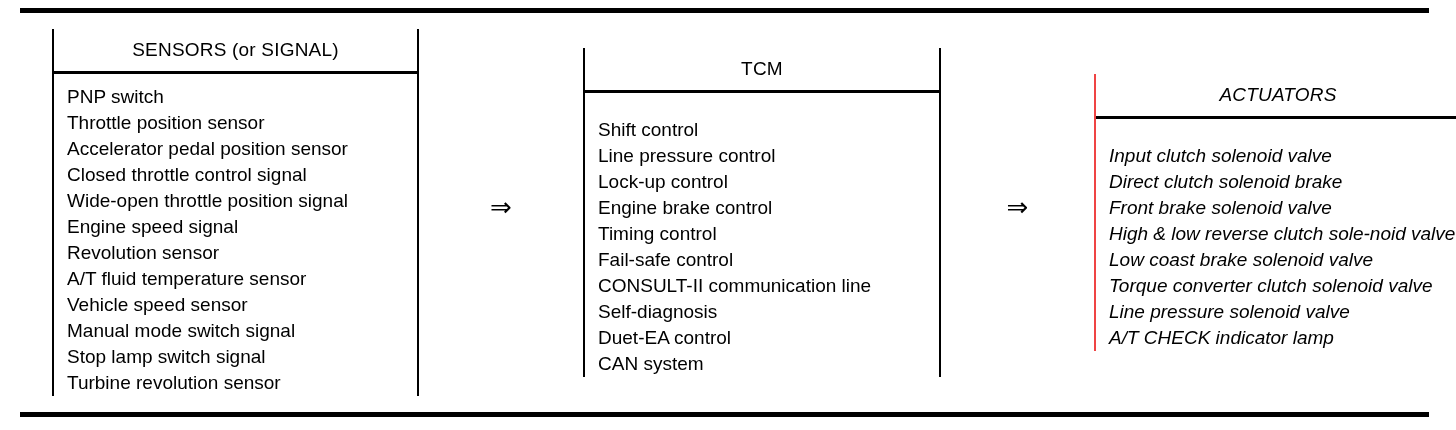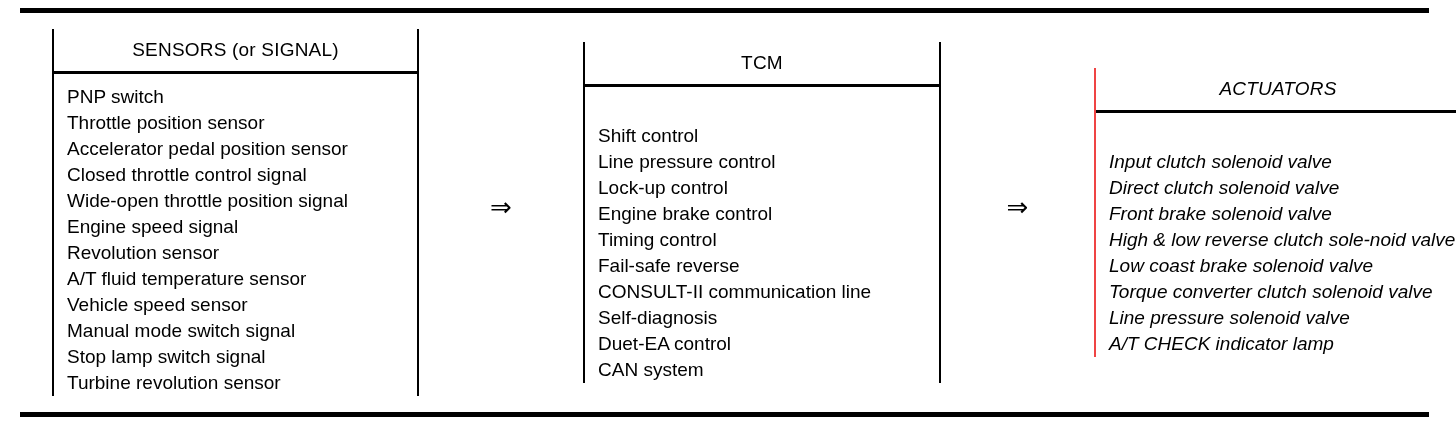--- a/index.html
+++ b/index.html
@@ -79,21 +79,21 @@
 
   
   .col-body {
     flex: 1 1 auto;
     padding-top: 10px;
     padding-left: 13px;
     padding-right: 4px;
   }
   .col-tcm .col-body,
   .col-actuators .col-body {
-    padding-top: 36px;
+    padding-top: 24px;
   }
 
   .item {
     font-size: 19px;
     line-height: 26px;
     white-space: nowrap;
   }
   .col-actuators .item {
     white-space: normal;
   }
@@ -147,39 +147,39 @@
     </div>
 
     <div class="col col-tcm">
       <div class="col-head">TCM</div>
       <div class="col-body">
         <div class="item">Shift control</div>
         <div class="item">Line pressure control</div>
         <div class="item">Lock-up control</div>
         <div class="item">Engine brake control</div>
         <div class="item">Timing control</div>
-        <div class="item">Fail-safe reverse</div>
+        <div class="item">Fail-safe control</div>
         <div class="item">CONSULT-II communication line</div>
         <div class="item">Self-diagnosis</div>
         <div class="item">Duet-EA control</div>
         <div class="item">CAN system</div>
       </div>
     </div>
 
     <div class="col col-arrow2">
       <div class="arrow-cell">
         <span class="arrow-glyph">⇒</span>
       </div>
     </div>
 
     <div class="col col-actuators">
       <div class="col-head">ACTUATORS</div>
       <div class="col-body">
         <div class="item">Input clutch solenoid valve</div>
-        <div class="item">Direct clutch solenoid valve</div>
+        <div class="item">Direct clutch solenoid brake</div>
         <div class="item">Front brake solenoid valve</div>
         <div class="item">High &amp; low reverse clutch sole-noid valve</div>
         <div class="item">Low coast brake solenoid valve</div>
         <div class="item">Torque converter clutch solenoid valve</div>
         <div class="item">Line pressure solenoid valve</div>
         <div class="item">A/T CHECK indicator lamp</div>
       </div>
     </div>
 
   </div>

